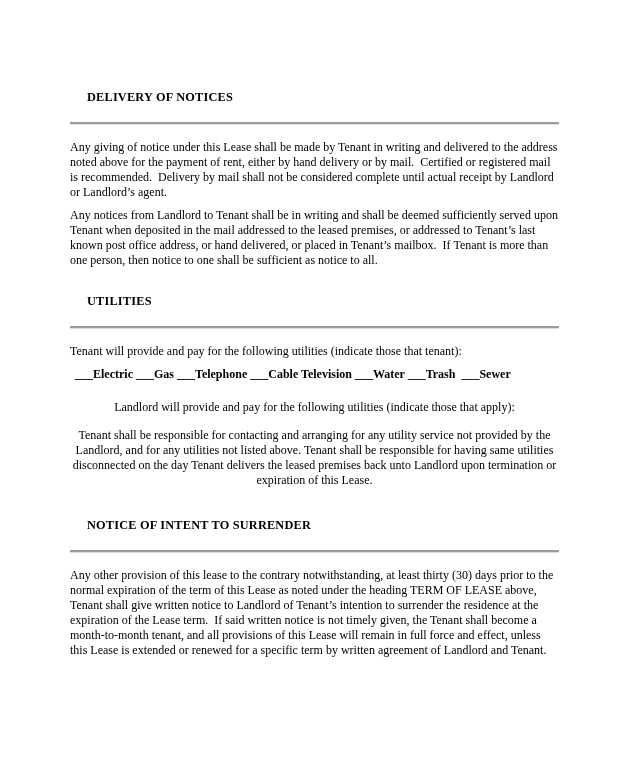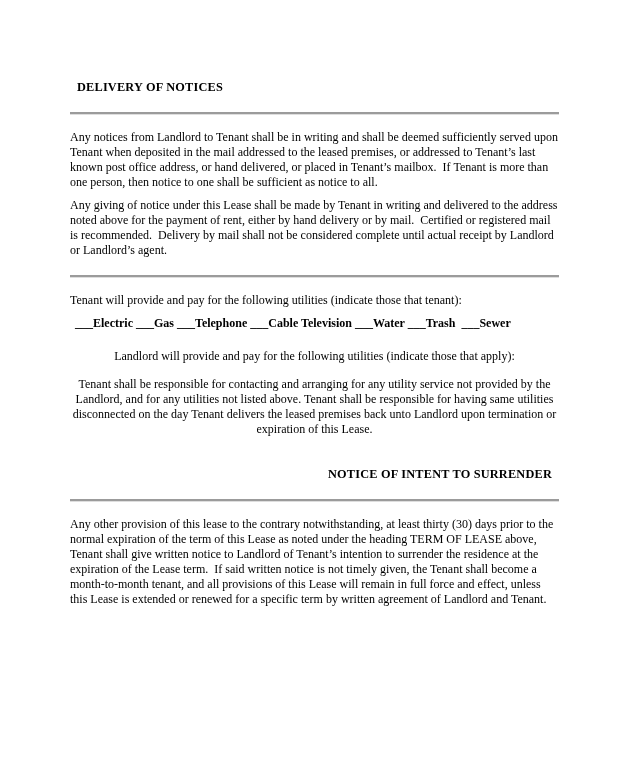--- a/index.html
+++ b/index.html
@@ -17,28 +17,28 @@
     color: #000000;
     overflow: hidden;
     box-sizing: border-box;
   }
   .content {
     box-sizing: content-box;
     padding: 73px 70px 0 70px;
     width: 489px;
   }
   .heading {
-    margin: 7px;
+    margin: 17px;
     font-size: 12.3px;
     font-weight: bold;
     line-height: 15px;
     letter-spacing: 0.2px;
   }
   .heading.gap-utilities { margin-top: 26px; }
-  .heading.gap-surrender { margin-top: 30px; text-align: right; }
+  .heading.gap-surrender { margin-top: 30px; }
   .rule {
     height: 2px;
     margin: 17px 0 15px 0;
     background: #9b9b9b;
     border-bottom: 1px solid #dedede;
   }
   .para {
     margin: 0 0 8px 0;
     line-height: 15px;
     white-space: pre-wrap;
@@ -54,23 +54,24 @@
   .gap-md { margin-top: 13px; text-align: center; }
 </style>
 </head>
 <body>
 
 <div class="page">
   <div class="content">
 
     <h2 class="heading">DELIVERY OF NOTICES</h2>
     <div class="rule"></div>
+    <p class="para">Any giving of notice under this Lease shall be made by Tenant in writing and delivered to the address noted above for the payment of rent, either by hand delivery or by mail.  Certified or registered mail is recommended.  Delivery by mail shall not be considered complete until actual receipt by Landlord or Landlord’s agent.</p>
     <p class="para">Any notices from Landlord to Tenant shall be in writing and shall be deemed sufficiently served upon Tenant when deposited in the mail addressed to the leased premises, or addressed to Tenant’s last known post office address, or hand delivered, or placed in Tenant’s mailbox.  If Tenant is more than one person, then notice to one shall be sufficient as notice to all.</p>
-    <p class="para">Any giving of notice under this Lease shall be made by Tenant in writing and delivered to the address noted above for the payment of rent, either by hand delivery or by mail.  Certified or registered mail is recommended.  Delivery by mail shall not be considered complete until actual receipt by Landlord or Landlord’s agent.</p>
 
+    <h2 class="heading gap-utilities">UTILITIES</h2>
     <div class="rule"></div>
     <p class="para">Tenant will provide and pay for the following utilities (indicate those that tenant):</p>
     <p class="utility-row">___Electric ___Gas ___Telephone ___Cable Television ___Water ___Trash  ___Sewer</p>
     <p class="para gap-lg">Landlord will provide and pay for the following utilities (indicate those that apply):</p>
     <p class="para gap-md">Tenant shall be responsible for contacting and arranging for any utility service not provided by the Landlord, and for any utilities not listed above. Tenant shall be responsible for having same utilities disconnected on the day Tenant delivers the leased premises back unto Landlord upon termination or expiration of this Lease.</p>
 
     <h2 class="heading gap-surrender">NOTICE OF INTENT TO SURRENDER</h2>
     <div class="rule"></div>
     <p class="para">Any other provision of this lease to the contrary notwithstanding, at least thirty (30) days prior to the normal expiration of the term of this Lease as noted under the heading TERM OF LEASE above, Tenant shall give written notice to Landlord of Tenant’s intention to surrender the residence at the expiration of the Lease term.  If said written notice is not timely given, the Tenant shall become a month-to-month tenant, and all provisions of this Lease will remain in full force and effect, unless this Lease is extended or renewed for a specific term by written agreement of Landlord and Tenant.</p>
 

